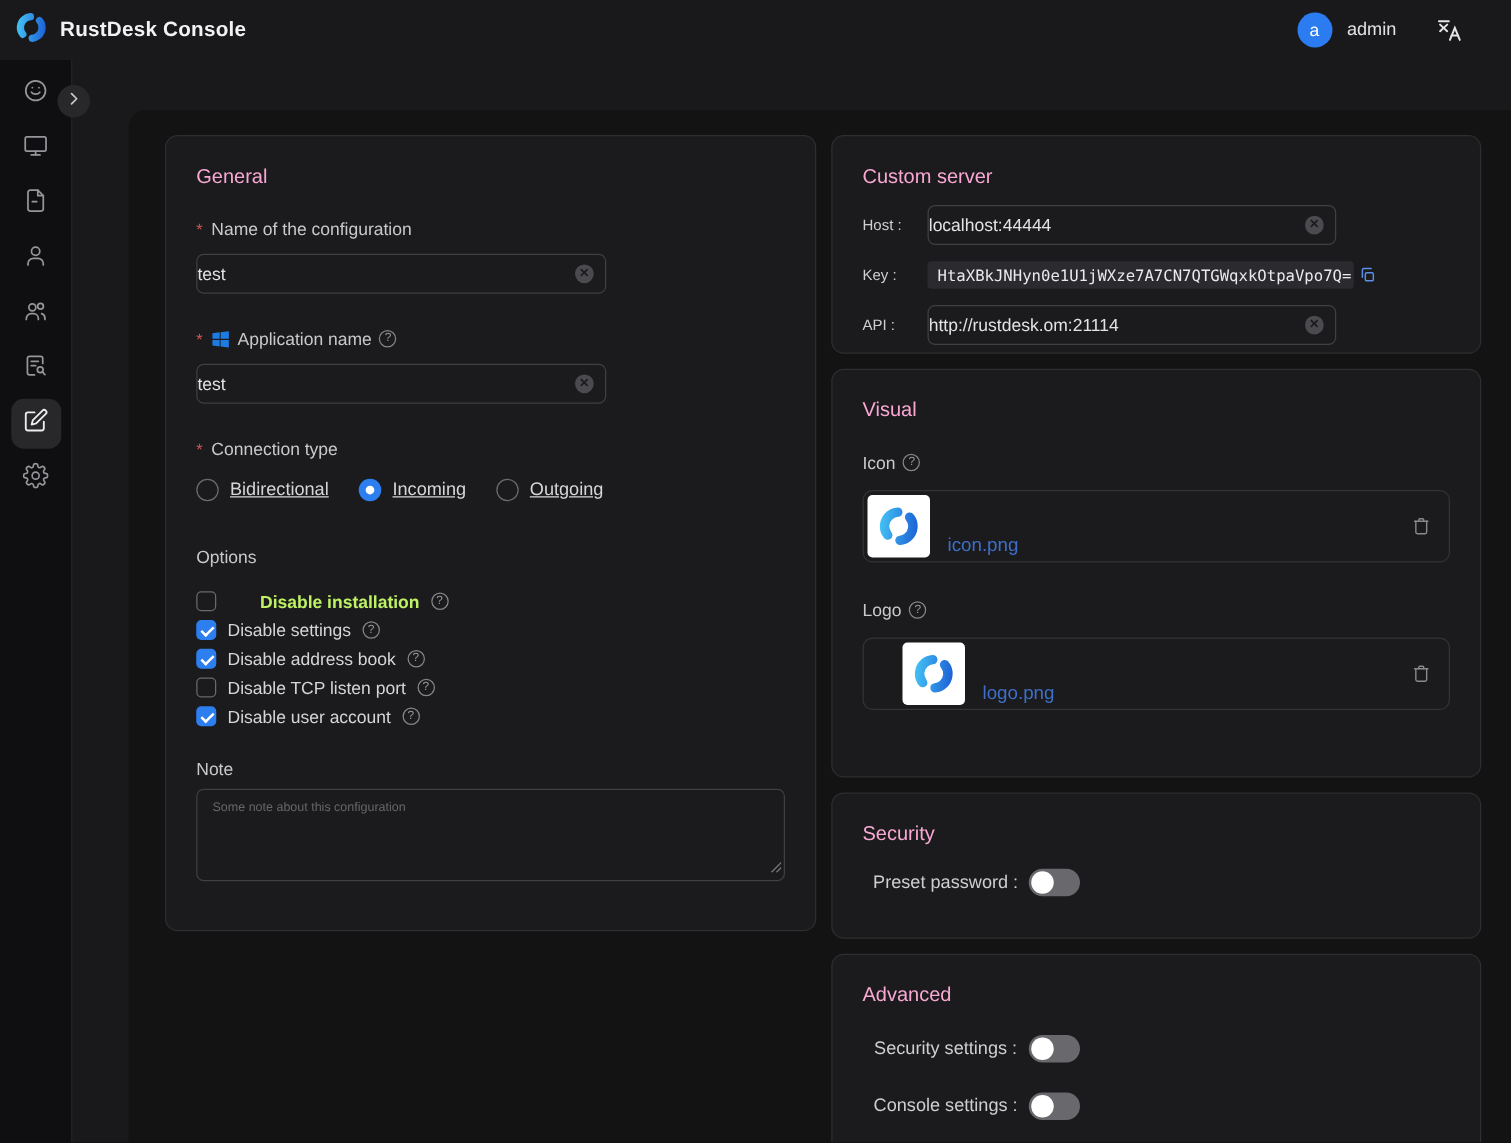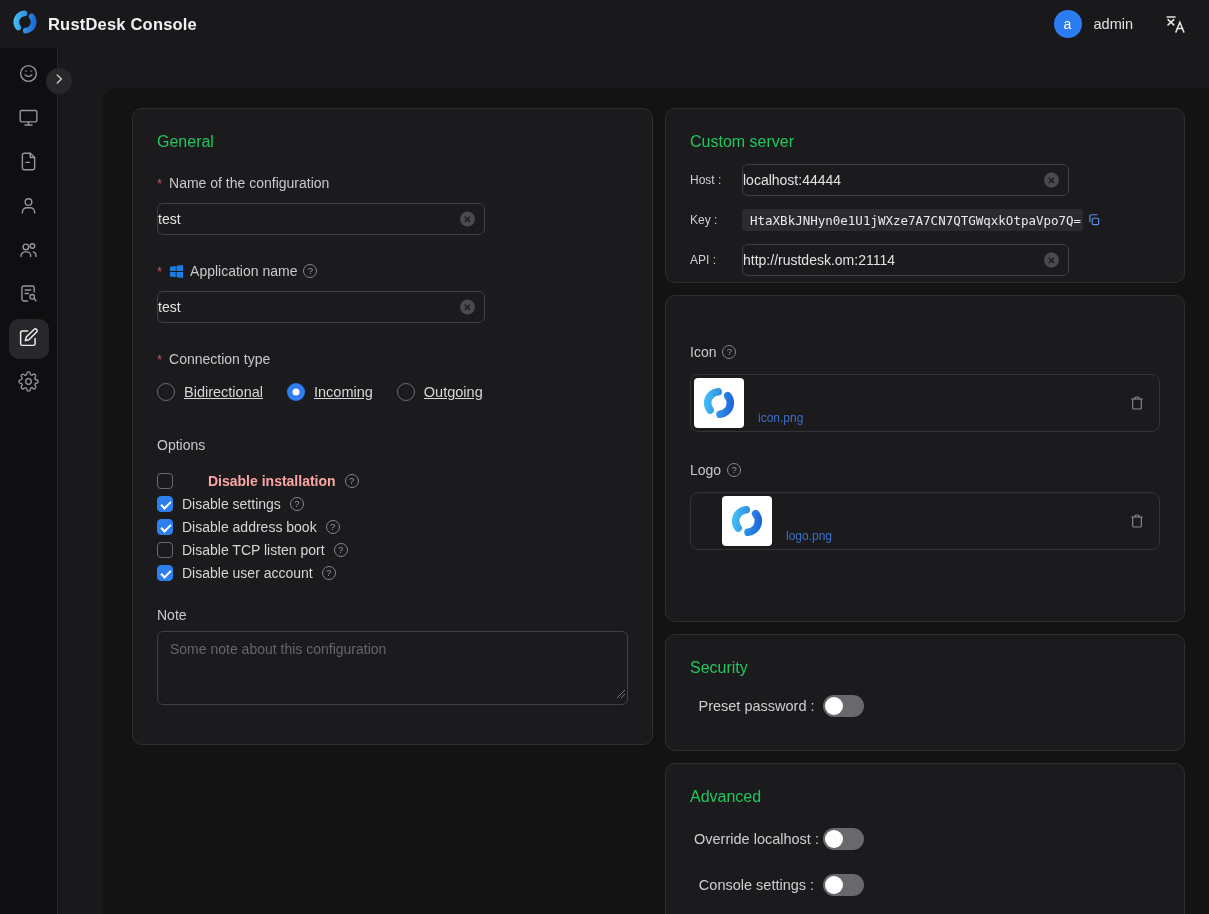--- a/index.html
+++ b/index.html
@@ -7,21 +7,21 @@
   body {
     font-family: "Liberation Sans", sans-serif;
     background: #131314;
     color: #d6d6d8;
     position: relative;
   }
   
   .topbar {
     position: absolute; left: 0; top: 0; width: 1209px; height: 48px;
     background: #19191b; display: flex; align-items: center; z-index: 30;
-    padding: 0 22px 0 12px;
+    padding: 0 38px 0 12px;
   }
   .brand { display: flex; align-items: center; gap: 10px; }
   .brand-title { font-size: 16.5px; font-weight: 700; color: #f2f2f4; letter-spacing: .2px; }
   .topbar-right { margin-left: auto; display: flex; align-items: center; gap: 12px; }
   .avatar {
     width: 28px; height: 28px; border-radius: 50%; background: #2b7cf0;
     color: #fff; font-size: 14px; display: flex; align-items: center; justify-content: center;
   }
   .username { font-size: 14.5px; color: #e2e2e4; margin-right: 18px; }
   .translate-btn { width: 24px; height: 24px; display: flex; align-items: center; justify-content: center; cursor: pointer; }
@@ -56,21 +56,21 @@
     padding: 24px;
   }
   .card-general { left: 29px; top: 20px; width: 521px; height: 637px; }
   .right-col { position: absolute; left: 562px; top: 20px; width: 520px; display: flex; flex-direction: column; gap: 12px; }
   .right-col .card { position: relative; width: 520px; }
   .card-custom-server { height: 175px; }
   .card-visual { height: 327px; }
   .card-security { height: 117px; }
   .card-advanced { height: 230px; }
 
-  .card-title { font-size: 16px; font-weight: 500; color: #22c55e; }
+  .card-title { font-size: 16px; font-weight: 500; color: #f9a8d4; }
 
   .field-label { display: flex; align-items: center; gap: 6px; font-size: 14px; color: #c9c9cc; }
   .req { color: #cf5659; font-size: 13px; margin-right: 1px; }
 
   .text-input {
     width: 328px; height: 32px; margin-top: 12px; position: relative;
     border: 1px solid #3f3f44; border-radius: 6px; background: #1b1b1d;
     display: flex; align-items: center; padding: 0 30px 0 0;
   }
   .text-input input {
@@ -100,32 +100,32 @@
   
   .check-list { display: flex; flex-direction: column; gap: 7px; }
   .check-row { display: flex; align-items: center; gap: 9px; cursor: pointer; }
   .checkbox { width: 16px; height: 16px; border-radius: 4px; border: 1.5px solid #6a6a6e; position: relative; flex: 0 0 auto; }
   .check-row.checked .checkbox { background: #2d7ff0; border-color: #2d7ff0; }
   .check-row.checked .checkbox::after {
     content: ""; position: absolute; left: 3px; top: 3.5px; width: 8px; height: 4px;
     border-left: 2px solid #fff; border-bottom: 2px solid #fff; transform: rotate(-45deg);
   }
   .check-label { font-size: 14px; color: #d6d6d8; }
-  .check-row.bold .check-label { font-weight: 700; color: #fca5a5; padding-left: 26px; }
+  .check-row.bold .check-label { font-weight: 700; color: #bef264; padding-left: 26px; }
 
   .help-icon {
     width: 14px; height: 14px; border-radius: 50%; border: 1.2px solid #85858a;
     color: #9a9a9e; font-size: 9.5px; line-height: 12px; text-align: center; display: inline-block; flex: 0 0 auto;
   }
 
   .note-area { position: relative; width: 471px; margin-top: 8px; }
   .note-area textarea {
     width: 471px; height: 74px; resize: none; background: transparent;
     border: 1px solid #3f3f44; border-radius: 6px; padding: 9px 12px;
-    color: #e3e3e5; font-size: 14px; font-family: "Liberation Sans", sans-serif; outline: none;
+    color: #e3e3e5; font-size: 10px; font-family: "Liberation Sans", sans-serif; outline: none;
   }
   .note-area textarea::placeholder { color: #66666a; }
   .resize-grip { position: absolute; right: 3px; bottom: 7px; }
 
   
   .srv-row { display: flex; align-items: center; margin-top: 13px; }
   .srv-row:first-of-type { margin-top: 16px; }
   .srv-label { width: 52px; font-size: 12px; color: #cfcfd2; flex: 0 0 auto; }
   .srv-input { width: 327px; height: 32px; margin-top: 0; }
   .key-chip {
@@ -137,21 +137,21 @@
 
   
   .file-card {
     margin-top: 10px; width: 470px; height: 58px; border: 1px solid #333338; border-radius: 8px;
     display: flex; align-items: center; padding: 3px 14px 3px 3px; gap: 14px; background: #1b1b1d;
   }
   .thumb {
     width: 50px; height: 50px; background: #ffffff; border-radius: 4px;
     display: flex; align-items: center; justify-content: center; flex: 0 0 auto;
   }
-  .file-link { font-size: 12px; color: #3d6fc8; cursor: pointer; margin-top: 30px; }
+  .file-link { font-size: 15px; color: #3d6fc8; cursor: pointer; margin-top: 30px; }
   .trash-btn { margin-left: auto; cursor: pointer; display: flex; align-items: center; }
 
   
   .toggle-row { display: flex; align-items: center; margin-top: 18px; text-align: center; }
   .toggle-label { font-size: 14.5px; color: #cfcfd2; width: 133px; }
   .toggle { width: 41px; height: 22px; border-radius: 11px; background: #68686d; position: relative; cursor: pointer; flex: 0 0 auto; }
   .toggle::after {
     content: ""; position: absolute; left: 2px; top: 2px; width: 18px; height: 18px;
     border-radius: 50%; background: #fff;
   }
@@ -399,20 +399,21 @@
       <div class="srv-row">
         <span class="srv-label">API :</span>
         <div class="text-input srv-input">
           <input type="text" value="http://rustdesk.om:21114" style="">
           <span class="clear-btn">✕</span>
         </div>
       </div>
     </section>
 
     <section class="card card-visual">
+      <div class="card-title">Visual</div>
       <div class="field-label mt24">
         <span>Icon</span>
         <span class="help-icon">?</span>
       </div>
       <div class="file-card" style="margin-top:14px;">
         <span class="thumb">
           <svg width="34" height="34" viewBox="0 0 36 36">
             <defs>
                 <linearGradient id="g2" x1="0" y1="0" x2="1" y2="1">
               <stop offset="0" stop-color="#45c4f5"></stop>
@@ -462,21 +463,21 @@
       <div class="card-title">Security</div>
       <div class="toggle-row">
         <span class="toggle-label">Preset password :</span>
         <span class="toggle"></span>
       </div>
     </section>
 
     <section class="card card-advanced">
       <div class="card-title">Advanced</div>
       <div class="toggle-row" style="margin-top:22px;">
-        <span class="toggle-label">Override localhost :</span>
+        <span class="toggle-label">Security settings :</span>
         <span class="toggle"></span>
       </div>
       <div class="toggle-row" style="margin-top:24px;">
         <span class="toggle-label">Console settings :</span>
         <span class="toggle"></span>
       </div>
     </section>
 
   </div>
 </main>

